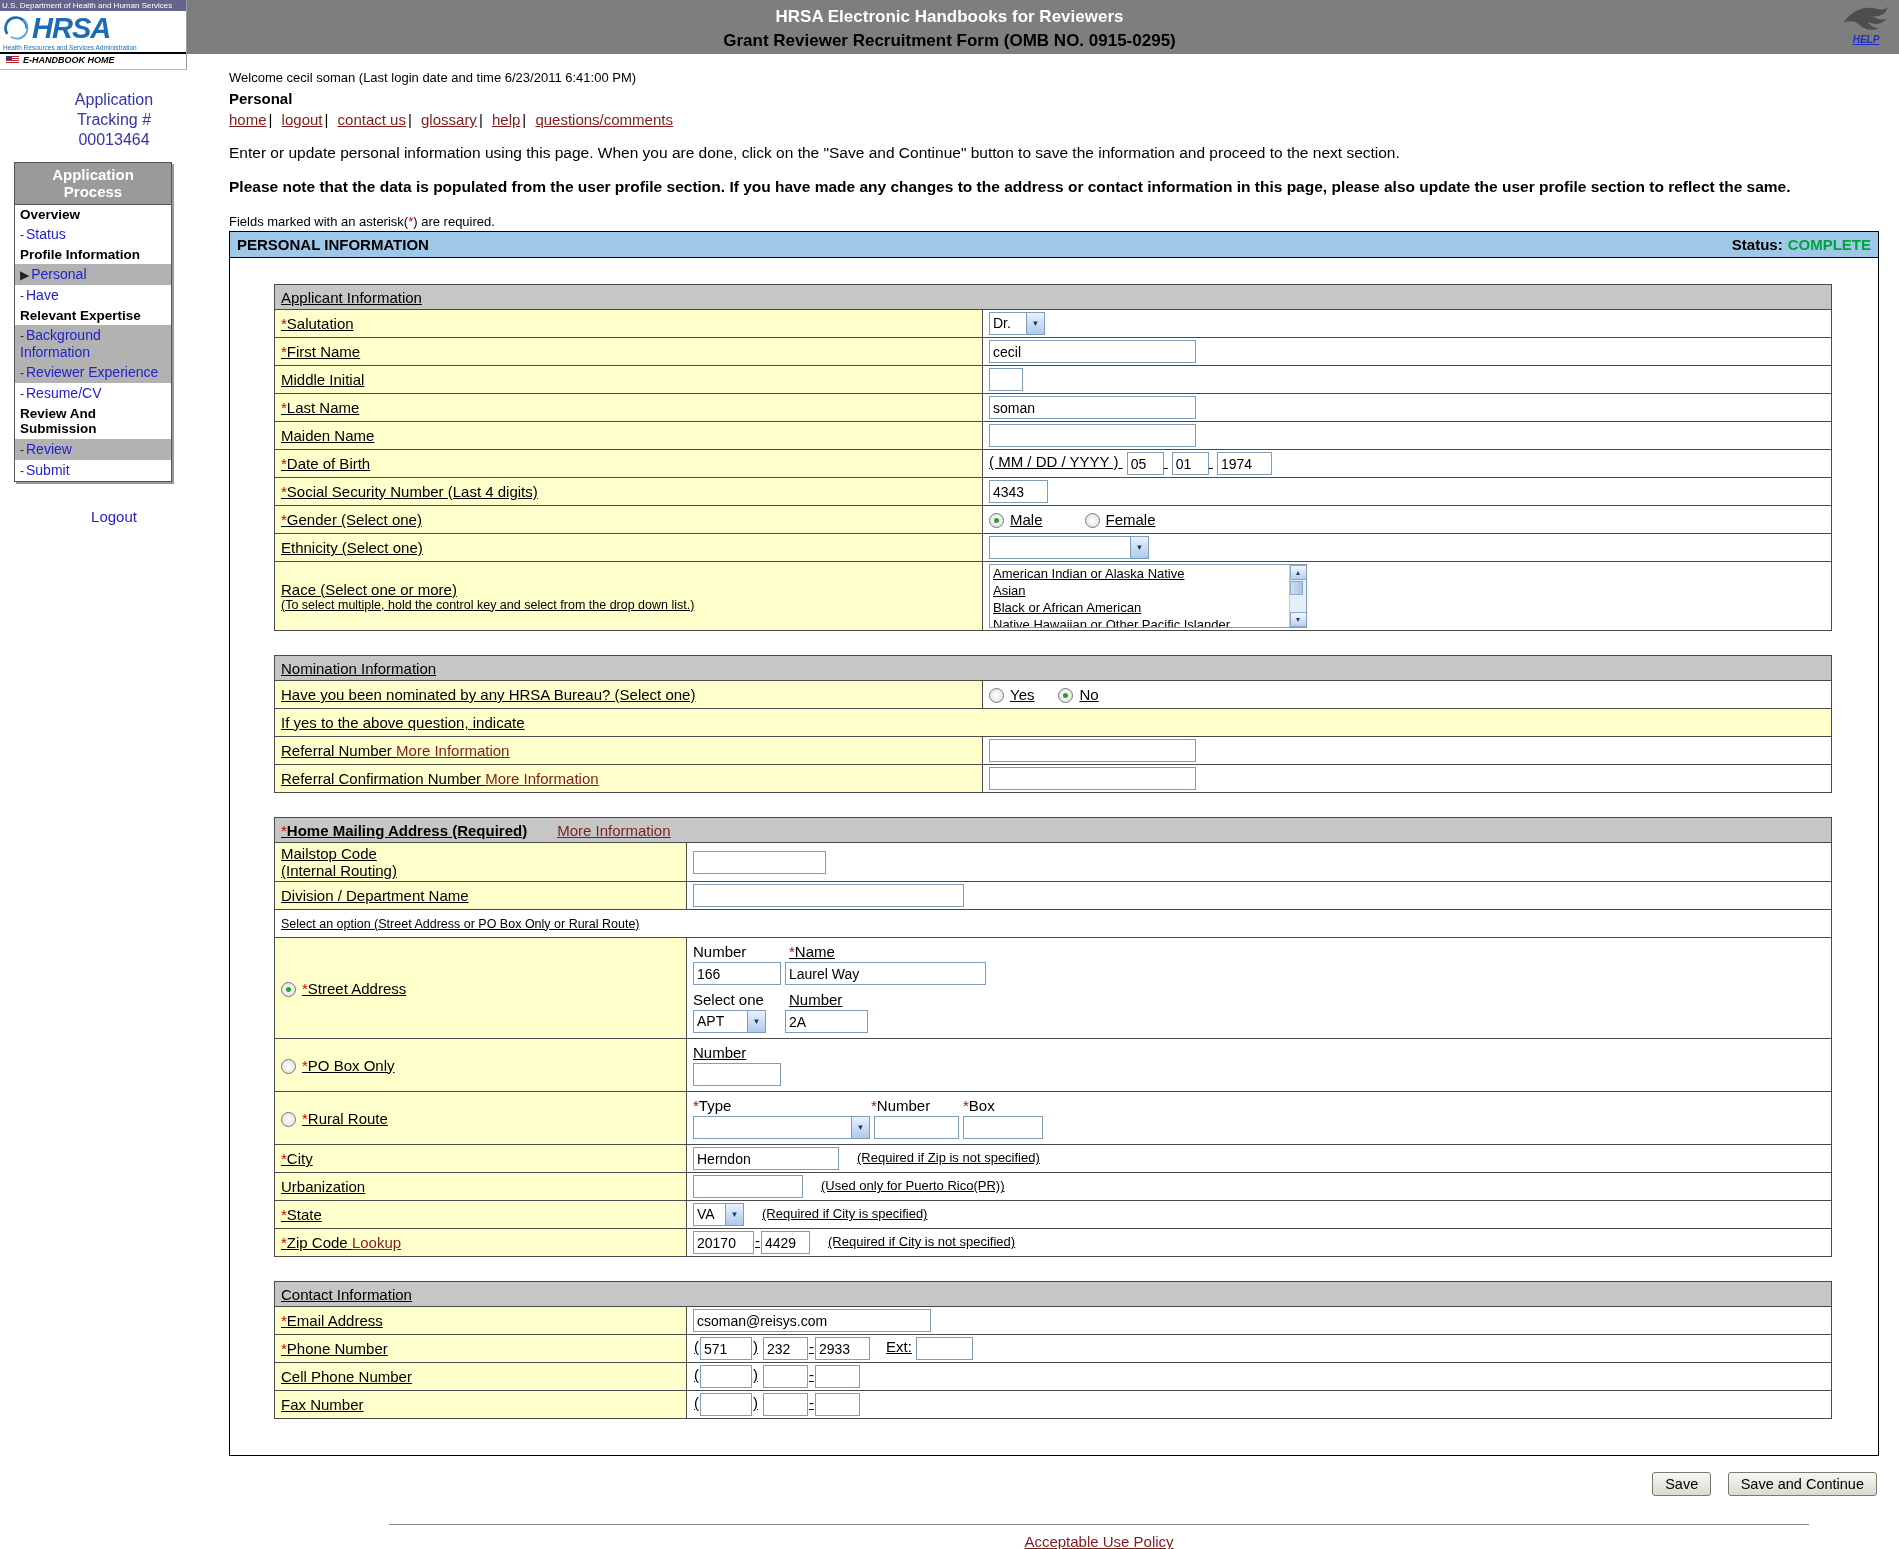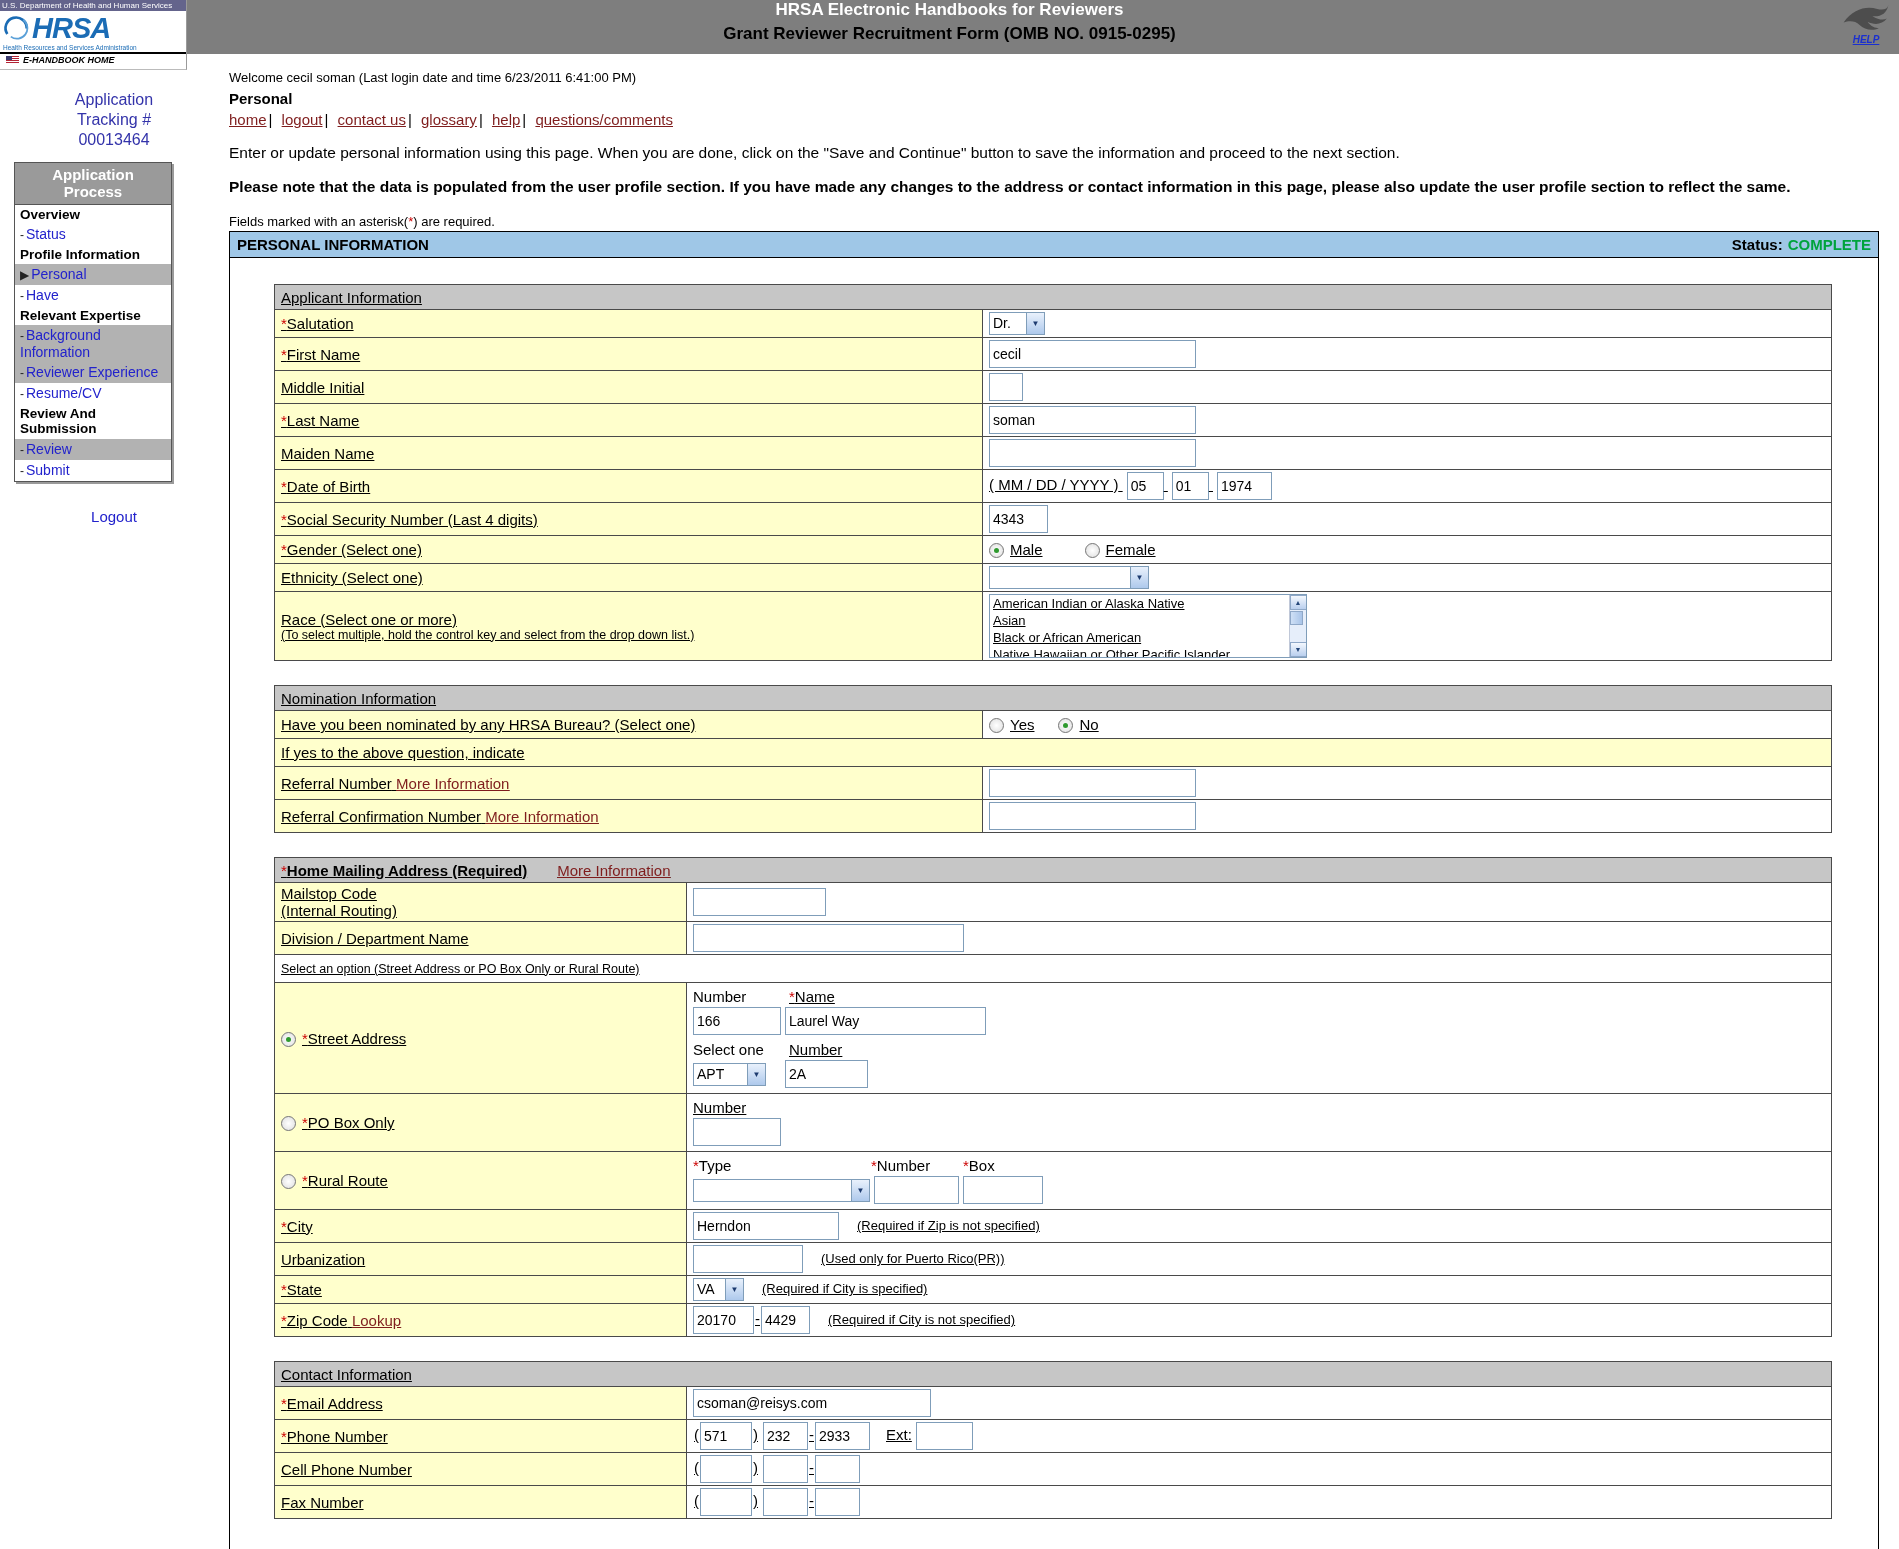--- a/index.html
+++ b/index.html
@@ -1,21 +1,21 @@
 <!DOCTYPE html>
 <html><head>
 <meta charset="utf-8">
 <style>
 *{box-sizing:border-box;margin:0;padding:0;}
 body{width:1899px;position:relative;font-family:"Liberation Sans",sans-serif;background:#fff;color:#000;}
 .link{color:#7f1d1d;text-decoration:underline;cursor:pointer;}
 .req{color:#cc0000;}
 
 .top{height:54px;background:#7e7e7e;position:relative;}
-.titles{text-align:center;}
+.titles{padding-top:7px;text-align:center;}
 .t1{color:#fff;font-weight:bold;font-size:17px;}
 .t2{color:#000;font-weight:bold;font-size:17px;margin-top:4px;}
 .logo-block{position:absolute;left:0;top:0;width:187px;height:70px;background:#fff;z-index:3;border-right:1px solid #9a9a9a;border-bottom:1px solid #bbb;}
 .dept{background:#64648c;color:#fff;font-size:8px;padding:1px 2px;white-space:nowrap;overflow:hidden;}
 .logo-row{display:flex;align-items:center;padding:1px 4px 0 2px;}
 .logo-text{font-size:29px;font-weight:bold;font-style:italic;color:#1b6cb5;letter-spacing:-1px;line-height:29px;}
 .logo-sub{font-size:6.5px;color:#1b6cb5;padding-left:3px;white-space:nowrap;}
 .ehb{display:flex;align-items:center;gap:4px;border-top:2px solid #000;margin-top:1px;padding:1px 2px 0 6px;}
 .flag{width:13px;height:8px;position:relative;background:repeating-linear-gradient(180deg,#b22234 0 1px,#fff 1px 2px);}
 .flag::after{content:'';position:absolute;left:0;top:0;width:6px;height:4px;background:#3c3b6e;}
@@ -46,21 +46,21 @@
 .pi-bar{background:#9fc7e7;display:flex;justify-content:space-between;padding:4px 7px;font-weight:bold;font-size:15px;border-bottom:1px solid #000;}
 .status-complete{color:#00a33d;margin-left:5px;}
 .form-body{padding:26px 46px 36px 44px;background:#fff;text-decoration:underline;}
 .ftable{width:100%;border-collapse:collapse;font-size:15px;margin-bottom:24px;}
 .ftable td{border:1px solid #4a4a4a;padding:2px 6px;vertical-align:middle;height:28px;}
 .ftable tr.hdr td{background:#c6c6c6;height:25px;}
 .lblw{background:#ffffcc;width:708px;}
 .lbln{background:#ffffcc;width:412px;}
 .small{font-size:12.5px;}
 .rownote{font-size:13px;margin-left:18px;}
-input.txt{height:23px;border:1px solid #7f9db9;font-family:"Liberation Sans",sans-serif;font-size:14px;padding:13px 3px;background:#fff;vertical-align:middle;}
+input.txt{height:23px;border:1px solid #7f9db9;font-family:"Liberation Sans",sans-serif;font-size:14px;padding:6px 3px;background:#fff;vertical-align:middle;}
 .w34{width:34px}.w37{width:37px}.w45{width:45px}.w49{width:49px}.w52{width:52px}.w55{width:55px}
 .w57{width:57px}.w59{width:59px}.w61{width:61px}.w80{width:80px}.w83{width:83px}.w85{width:85px}
 .w88{width:88px}.w110{width:110px}.w133{width:133px}.w146{width:146px}.w201{width:201px}
 .w207{width:207px}.w238{width:238px}.w271{width:271px}
 .sel{display:inline-flex;height:23px;border:1px solid #7f9db9;background:#fff;vertical-align:middle;}
 .sel .sv{flex:1;font-size:14px;padding:2px 3px;overflow:hidden;white-space:nowrap;}
 .sel .sb{width:18px;background:linear-gradient(180deg,#e9f1fc,#aec9ec);border-left:1px solid #7f9db9;display:flex;align-items:center;justify-content:center;font-size:8px;color:#1c3a6e;}
 .sw51{width:51px}.sw56{width:56px}.sw73{width:73px}.sw160{width:160px}.sw177{width:177px}
 .radio{display:inline-block;width:15px;height:15px;border-radius:50%;border:1px solid #777;background:radial-gradient(#fff,#ddd);vertical-align:-3px;position:relative;margin-right:6px;}
 .radio.checked::after{content:'';position:absolute;left:4px;top:4px;width:5px;height:5px;border-radius:50%;background:#2f9a2f;}

